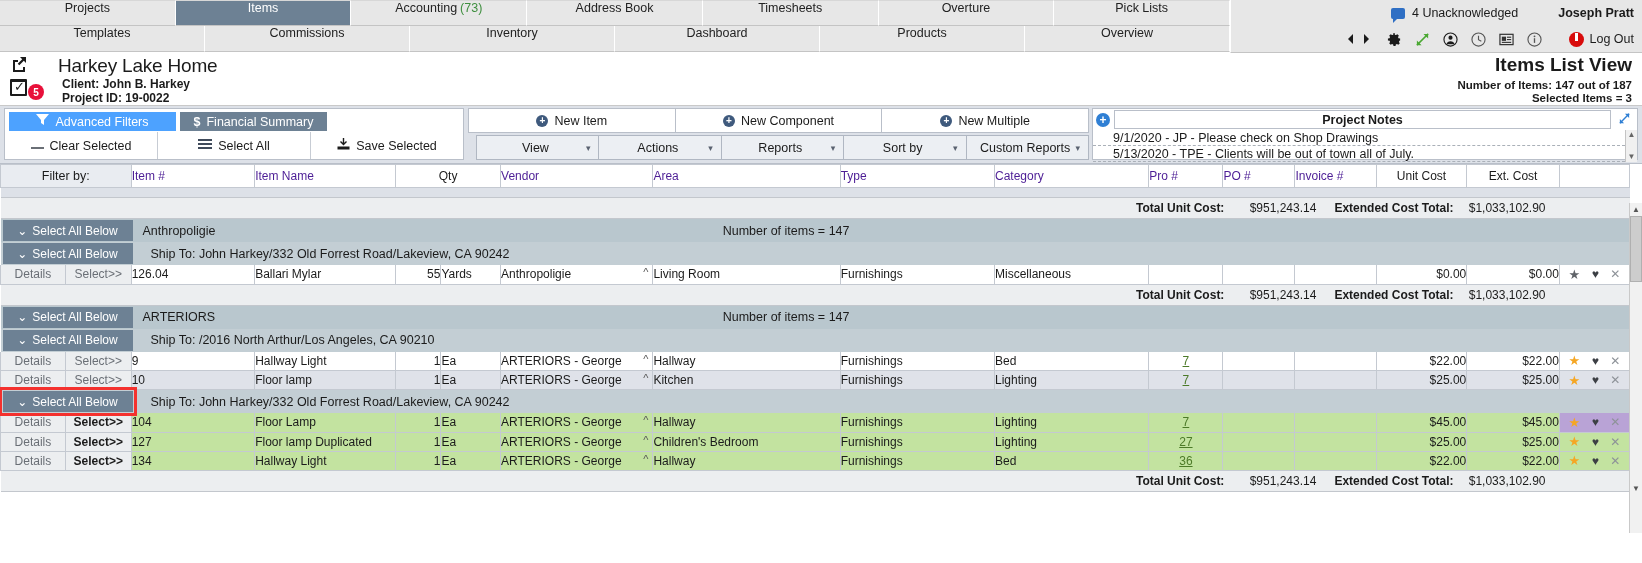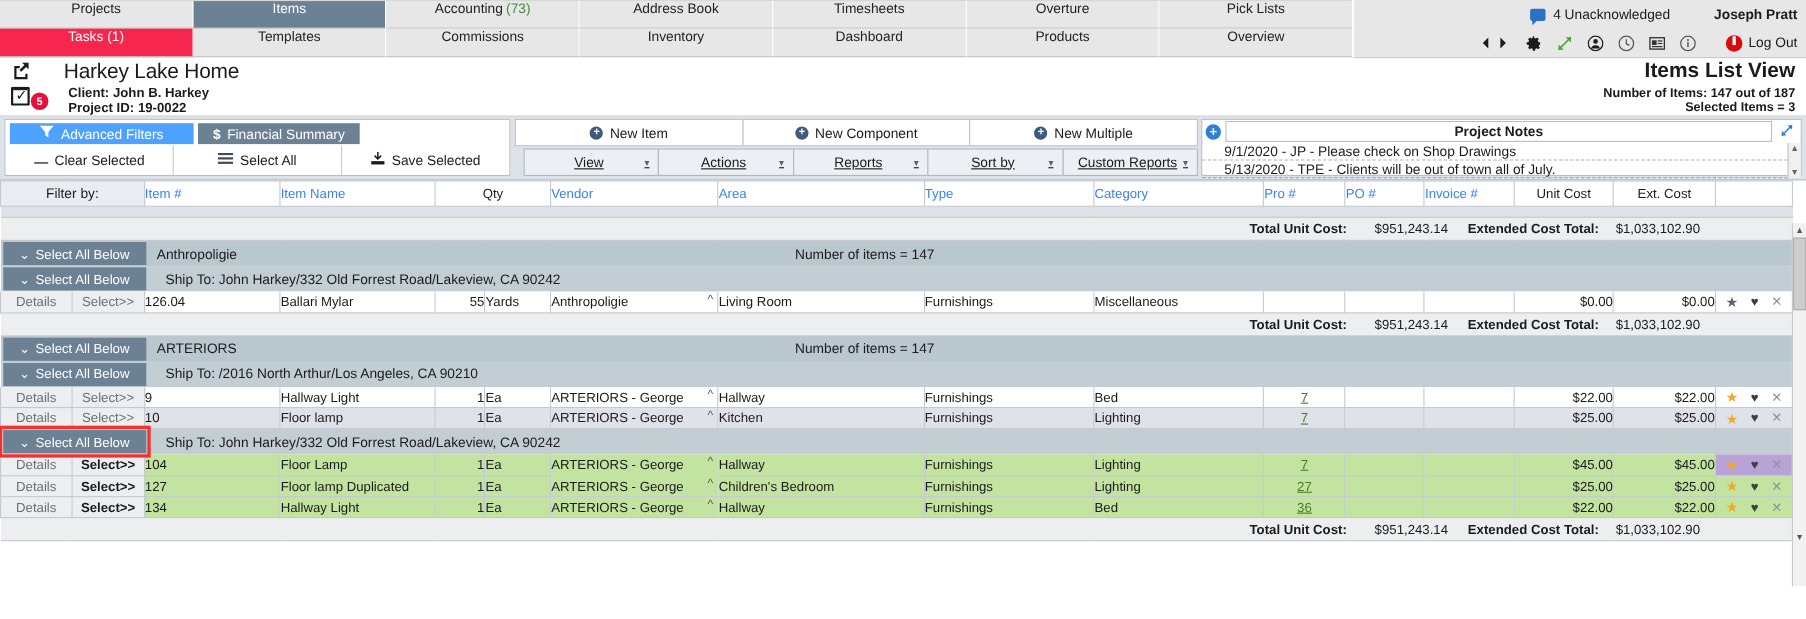--- a/index.html
+++ b/index.html
@@ -141,21 +141,20 @@
     flex: 1 1 0; background: #ffffff; border: 1px solid #b9bfc9;
     display: flex; align-items: center; justify-content: center; gap: 6px;
     font-size: 12.5px; cursor: pointer; margin-right: -1px;
   }
   .tb-m-row2 { display: flex; height: 25px; margin-left: 8px; }
   .tb-m-row2 > div {
     flex: 1 1 0; background: #eceff3; border: 1px solid #b0b7c2;
     display: flex; align-items: center; justify-content: space-between;
     padding: 0 8px; font-size: 12.5px; cursor: pointer; margin-right: -1px;
     position: relative;
-    text-decoration: underline;
   }
   .tb-m-row2 > div span.lbl { flex: 1; text-align: center; }
   .caret { font-size: 9px; color: #5a6270; }
   .plus-ic {
     display:inline-block; width: 12px; height: 12px; border-radius: 50%;
     background: #3f5a7d; color: #fff; font-size: 10px; line-height: 12px;
     text-align: center; font-weight: bold;
   }
 
   .tb-notes { flex: 1; display: flex; flex-direction: column; border: 1px solid #b9bfc9; background:#fff; }
@@ -180,21 +179,21 @@
   .notes-scroll .arw { font-size: 8px; color: #666; cursor: pointer; line-height: 10px;}
 
   
   .gridwrap { position: relative; }
 
   table.grid { border-collapse: collapse; width: 1630px; table-layout: fixed; }
   table.grid td, table.grid th { padding: 0; }
 
   .filterrow td {
     background: #ffffff; border: 1px solid #c4c9d1; height: 23px;
-    font-size: 12px; color: #3b82f6; padding: 0 5px; vertical-align: middle;
+    font-size: 12px; color: #4c1d95; padding: 0 5px; vertical-align: middle;
   }
   .filterrow td.lbl-filterby { background: #e9ecf1; color: #1b1b1b; text-align: center; font-size: 12.5px; }
   .filterrow td.cen { text-align: center; color: #1b1b1b; }
   .filterband { background: #dde1e8; height: 10px; }
 
   .totalrow td {
     background: #eceef0; height: 21px; font-size: 12px; font-weight: bold;
     border-top: 1px solid #c3c7cd; border-bottom: 1px solid #c3c7cd;
   }
   .totalrow .tot-inner { display: flex; justify-content: flex-end; gap: 0; align-items: center; padding-right: 66px; }
@@ -272,23 +271,20 @@
               <span>Timesheets</span>
             </div>
           <div class="navtab">
               <span>Overture</span>
             </div>
           <div class="navtab">
               <span>Pick Lists</span>
             </div>
         </div>
         <div class="navrow navrow2">
-          <div class="navtab tasks">
-              <span>Tasks (1)</span>
-            </div>
           <div class="navtab">
               <span>Templates</span>
             </div>
           <div class="navtab">
               <span>Commissions</span>
             </div>
           <div class="navtab">
               <span>Inventory</span>
             </div>
           <div class="navtab">

